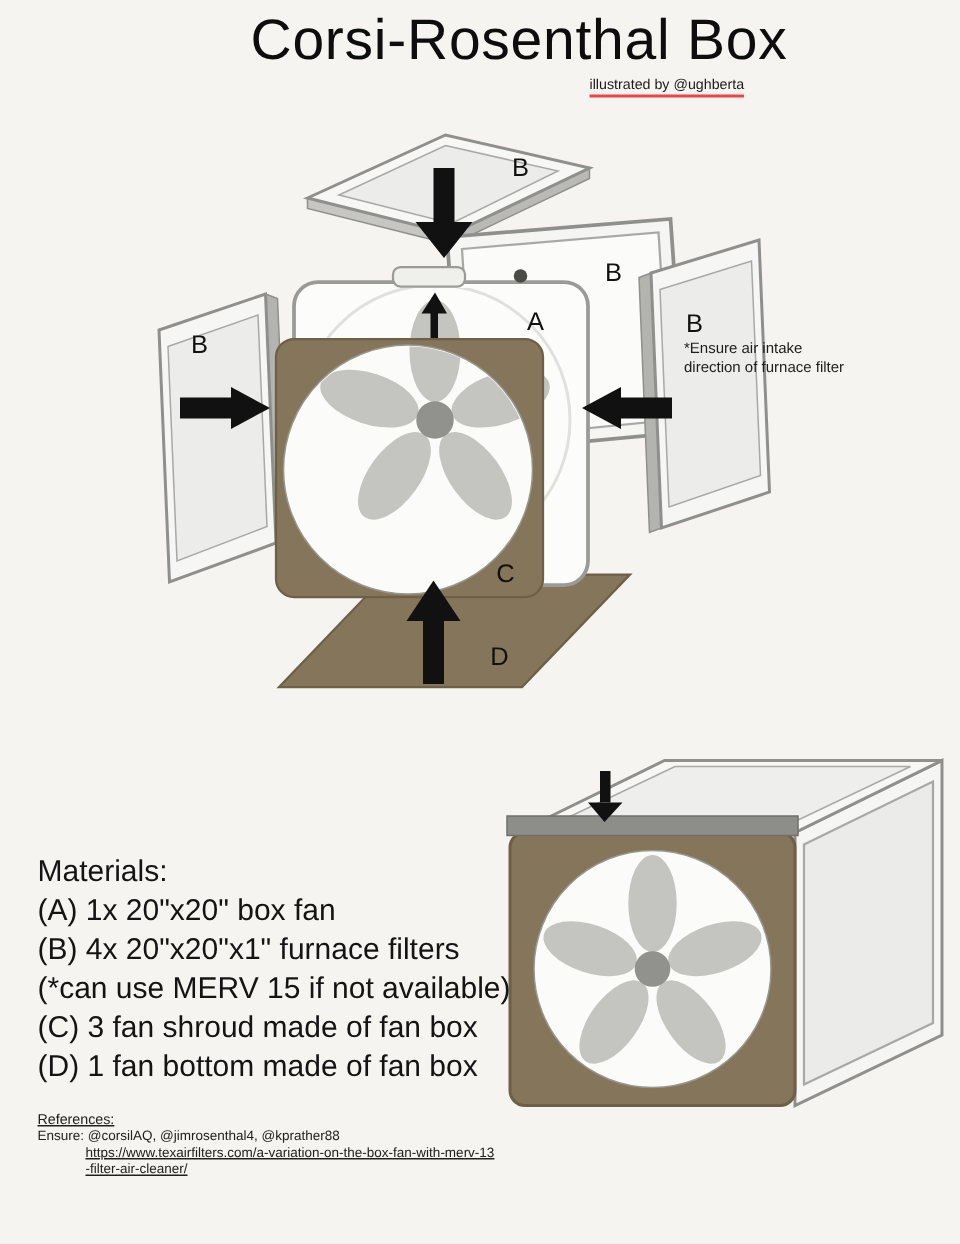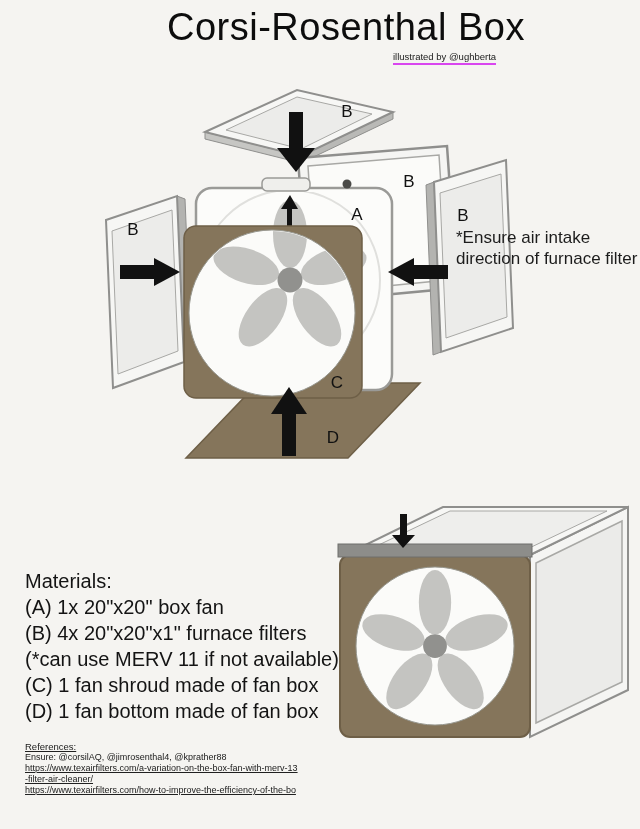--- a/index.html
+++ b/index.html
@@ -10,38 +10,38 @@
   }
   .title {
     position:absolute; top:6px; left:0; width:100%; margin:0;
     text-align:center; font-size:38px; font-weight:400; color:#0d0d0d;
     letter-spacing:.5px;
     padding-left:26px;
   }
   .credit {
     position:absolute; top:51px; left:393px;
     font-size:9.5px; color:#1a1a1a;
-    border-bottom:2px solid #d946ef; padding-bottom:1px;
+    border-bottom:2px solid #ef4444; padding-bottom:1px;
   }
   svg.exploded { position:absolute; top:70px; left:0; width:640px; height:410px; }
   svg.assembled { position:absolute; top:490px; left:320px; width:320px; height:260px; }
   .note {
     position:absolute; top:227px; left:456px;
-    font-size:17px; line-height:1.25; color:#1c1c1c;
+    font-size:10px; line-height:1.25; color:#1c1c1c;
   }
   .materials {
     position:absolute; top:568px; left:25px; width:318px;
     font-size:20px; line-height:1.3; color:#141414;
   }
   .references {
     position:absolute; top:741px; left:25px; width:310px;
     font-size:9px; line-height:1.2; color:#202020;
   }
   .references .ref-heading { font-size:9.5px;text-decoration:underline; }
-  .ref-url { text-decoration:underline; }
+  .ref-url { text-decoration:underline;margin-left:32px; }
   .lbl { font-family:"Liberation Sans", sans-serif; font-size:17px; fill:#111; text-anchor:middle; }
   .petals ellipse { fill:#c4c4c1; }
   .hub { fill:#91918e; }
   .arrow { fill:#111; }
 </style>
 </head>
 <body>
 
 <div class="page">
 
@@ -176,26 +176,25 @@
     <g>
       <rect class="arrow" x="80" y="24" width="7" height="21"></rect>
       <polygon class="arrow" points="72,45 95,45 83,58"></polygon>
     </g>
   </svg>
 
   <div class="materials">
     <div>Materials:</div>
     <div>(A) 1x 20"x20" box fan</div>
     <div>(B) 4x 20"x20"x1" furnace filters</div>
-    <div>(*can use MERV 11 if not available)</div>
-    <div>(C) 1 fan shroud made of fan box</div>
+    <div>(*can use MERV 15 if not available)</div>
+    <div>(C) 3 fan shroud made of fan box</div>
     <div>(D) 1 fan bottom made of fan box</div>
   </div>
 
   <div class="references">
     <div class="ref-heading">References:</div>
     <div>Ensure: @corsilAQ, @jimrosenthal4, @kprather88</div>
     <div class="ref-url">https://www.texairfilters.com/a-variation-on-the-box-fan-with-merv-13</div>
     <div class="ref-url">-filter-air-cleaner/</div>
-    <div class="ref-url">https://www.texairfilters.com/how-to-improve-the-efficiency-of-the-bo</div>
   </div>
 
 </div>
 
 </body></html>

